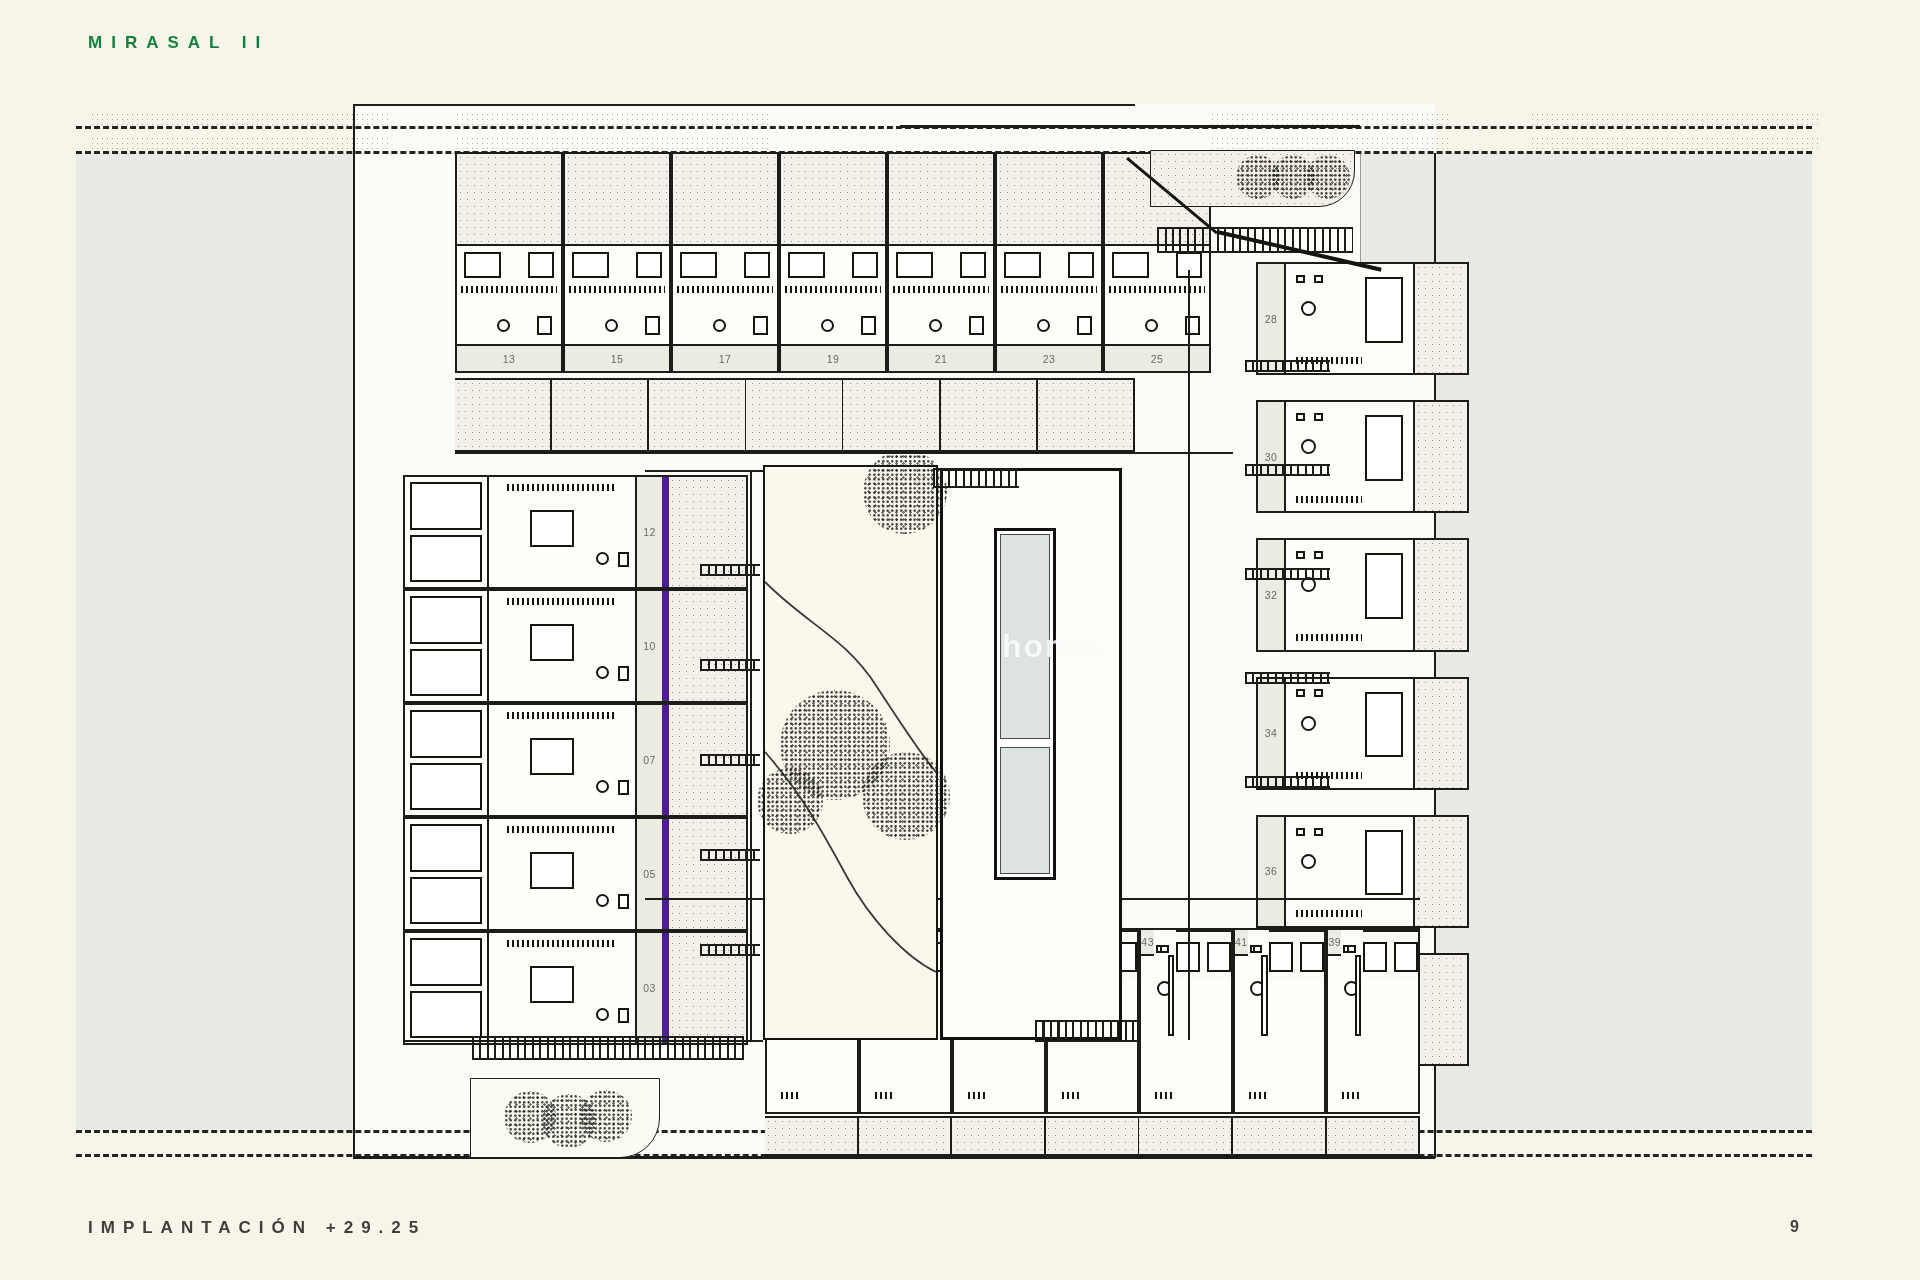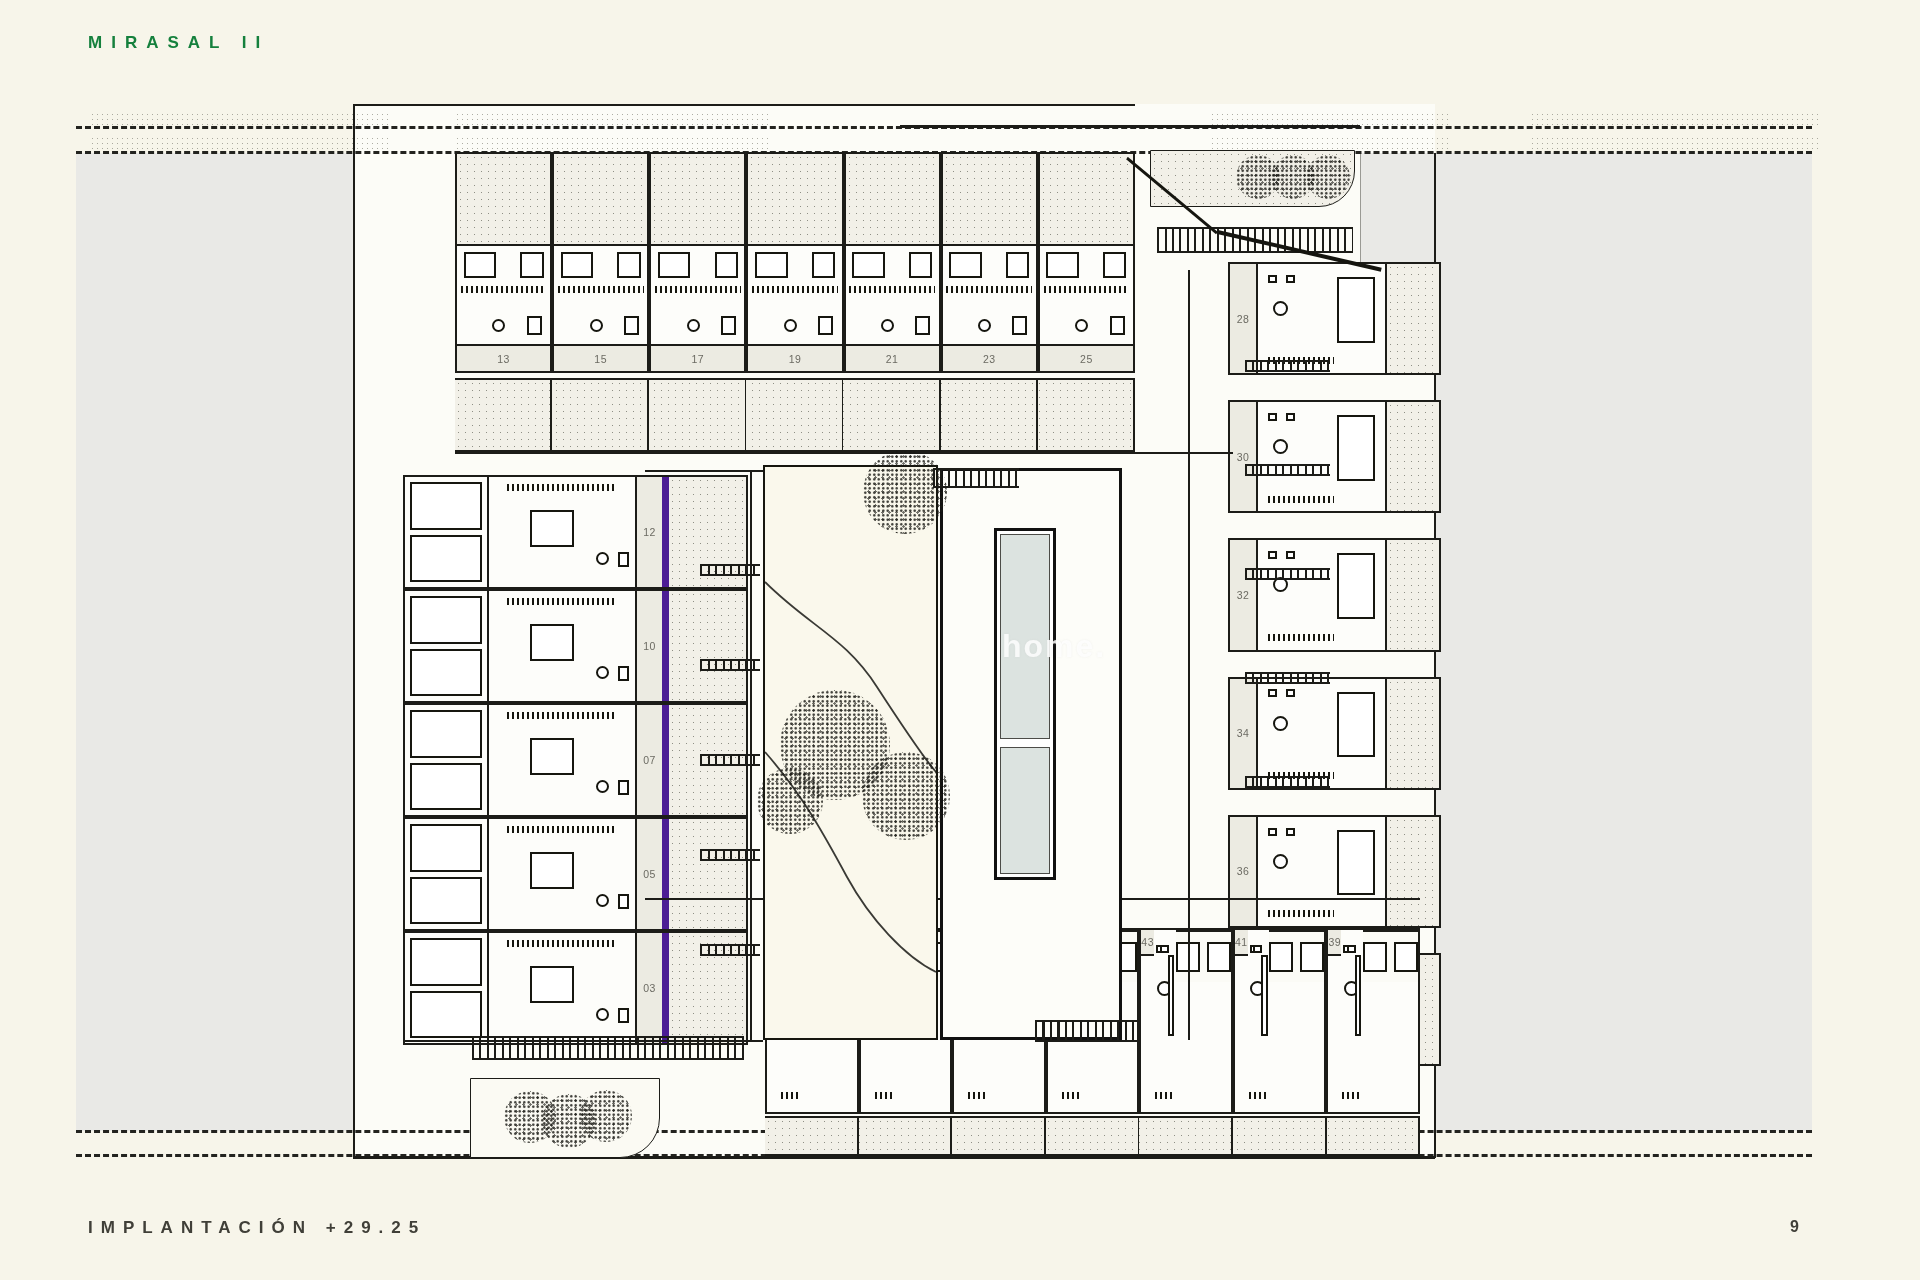--- a/index.html
+++ b/index.html
@@ -122,21 +122,21 @@
       <div class="abs veg" style="left: 90px; top: 136px; width: 300px; position: absolute;"></div>
       <div class="abs veg" style="left: 455px; top: 136px; width: 315px; position: absolute;"></div>
       <div class="abs veg" style="left: 1210px; top: 136px; width: 240px; position: absolute;"></div>
       <div class="abs veg" style="left: 1530px; top: 136px; width: 290px; position: absolute;"></div>
     </div>
 
   <div class="abs line-v" style="left:353px;top:104px;height:1054px;"></div>
   <div class="abs line-v" style="left:1434px;top:153px;height:1005px;"></div>
   <div class="abs line-h" style="left:353px;top:104px;width:782px;"></div>
 
-  <div id="row-top" class="abs" style="left:455px;top:152px;width:680px;height:221px;display:flex;">
+  <div id="row-top" class="abs" style="left:455px;top:152px;width:756px;height:221px;display:flex;">
       <div class="cell top-cell">
         <div class="patio stipple"></div>
         <div class="house v-top">
           <div class="room room-a"></div>
           <div class="room room-b"></div>
           <div class="hbar"></div>
           <div class="tcirc"></div>
           <div class="fixt"></div>
         </div>
         <div class="numcell">
@@ -300,21 +300,21 @@
           <div class="room room-c"></div>
           <div class="tcirc"></div>
           <div class="fixt"></div>
         </div>
         <div class="numcell numcell-v">
           <span>03</span>
         </div>
         <div class="patio stipple"></div>
       </div>
     </div>
-  <div id="col-right" class="abs" style="left:1228px;top:262px;width:213px;height:804px;display:flex;flex-direction:column;gap:25px;">
+  <div id="col-right" class="abs" style="left:1256px;top:262px;width:213px;height:804px;display:flex;flex-direction:column;gap:25px;">
       <div class="cell right-cell">
         <div class="numcell numcell-v">
           <span>28</span>
         </div>
         <div class="v-right">
           <div class="fixt fa"></div>
           <div class="fixt fb"></div>
           <div class="tcirc"></div>
           <div class="room room-c"></div>
           <div class="hbar"></div>

